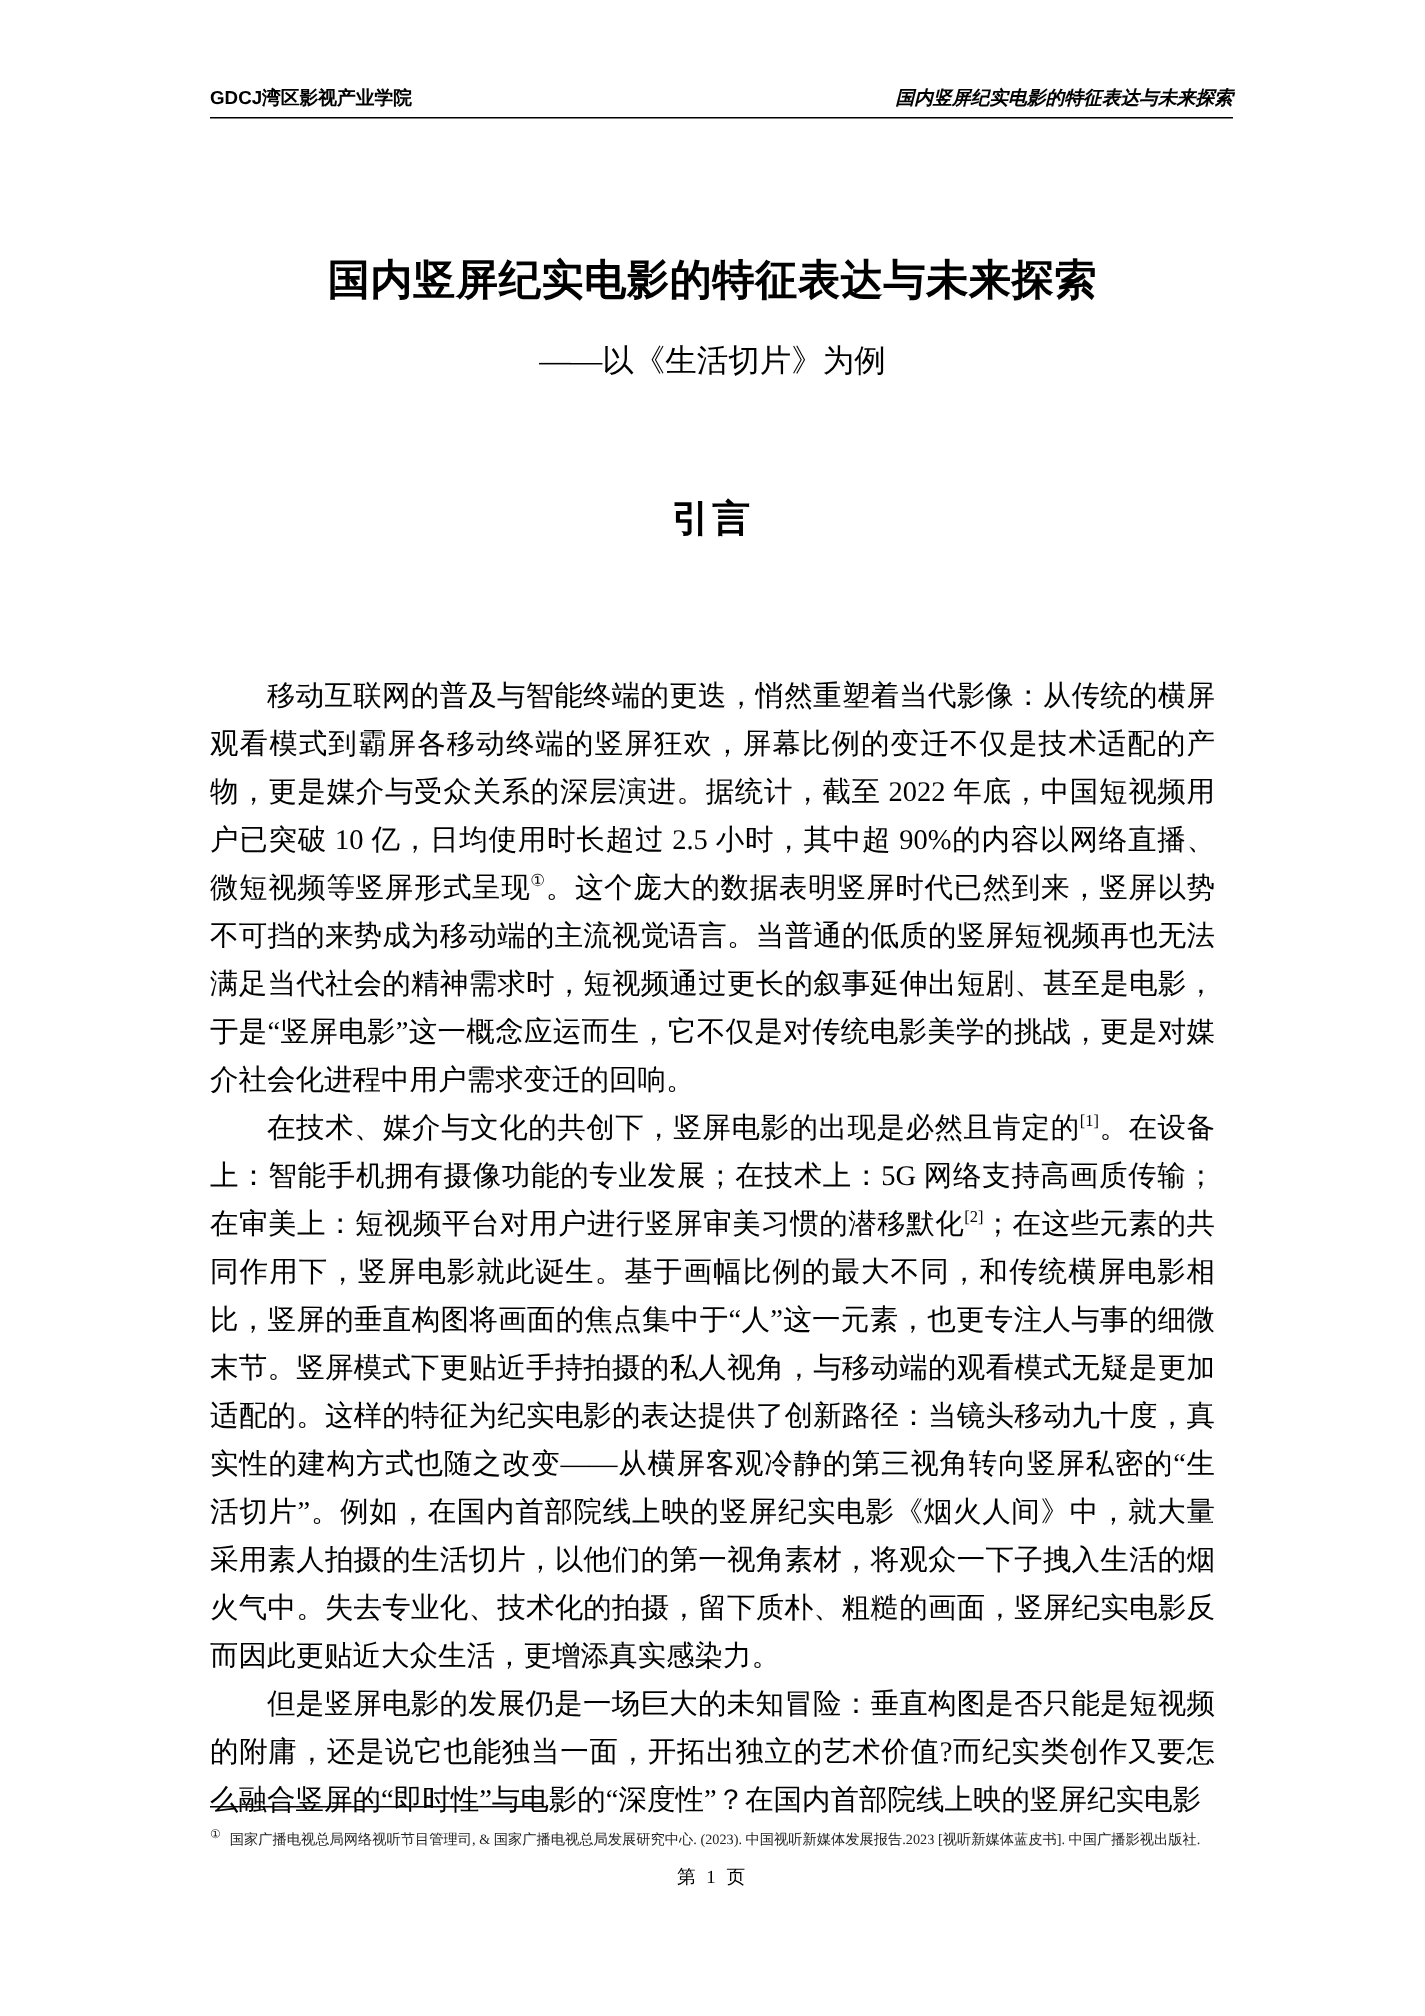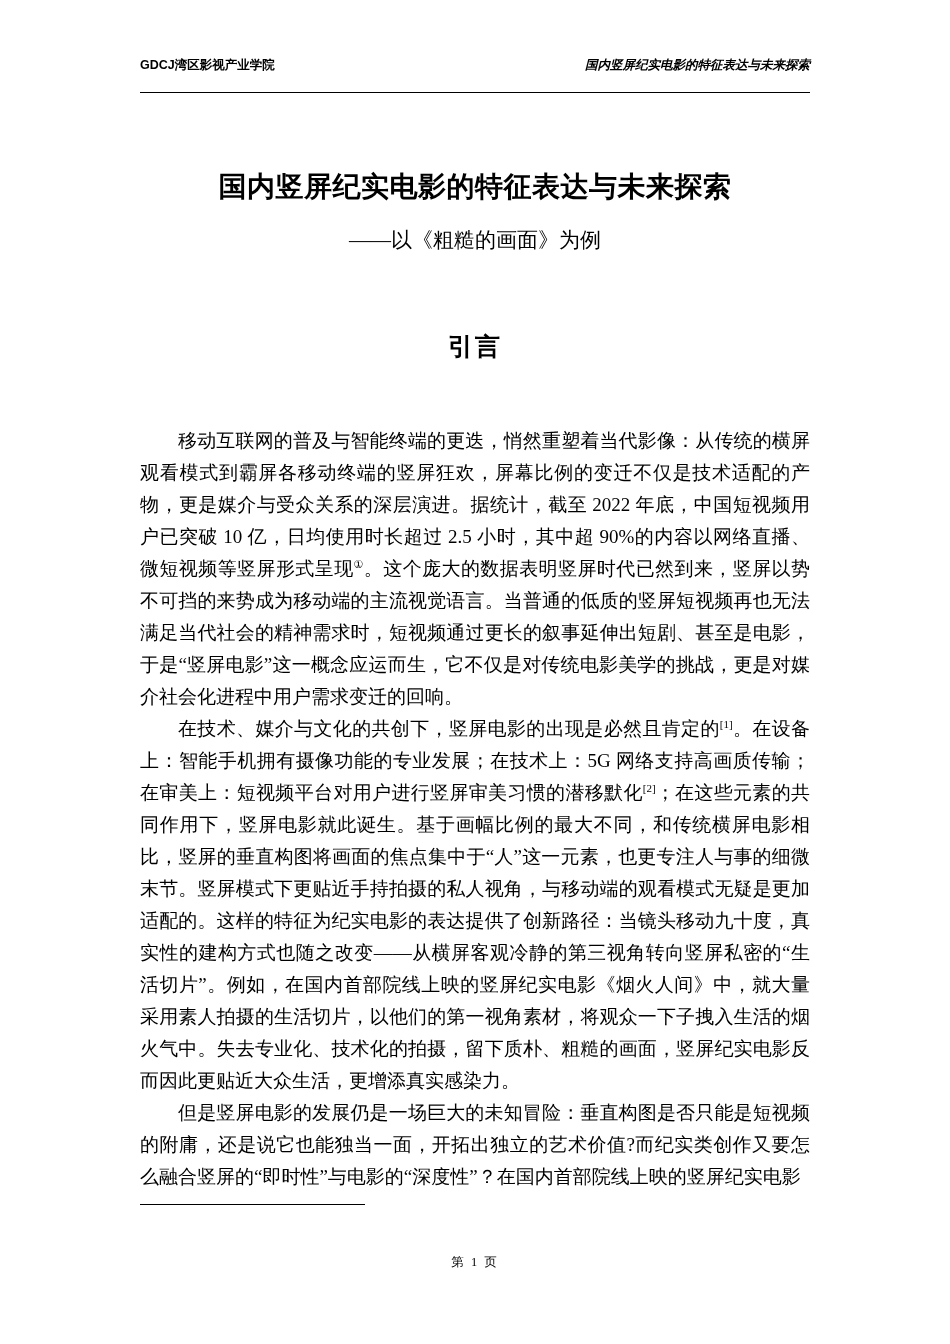--- a/index.html
+++ b/index.html
@@ -11,29 +11,29 @@
     background: #ffffff;
     color: #000;
     font-family: "Liberation Serif", "DejaVu Serif", serif;
     overflow: hidden;
     box-sizing: border-box;
   }
   .header {
     position: absolute;
     top: 57px;
     left: 140px;
-    right: 140px;
+    right: 128px;
     display: flex;
     justify-content: space-between;
     align-items: flex-end;
     font-family: "Liberation Sans", "DejaVu Sans", sans-serif;
     font-size: 12.5px;
     font-weight: bold;
     border-bottom: 1.5px solid #000;
-    padding-bottom: 18px;
+    padding-bottom: 4px;
   }
   .header .hdr-right {
     font-style: italic;
     font-family: "Liberation Serif", "DejaVu Serif", serif;
   }
   .content {
     position: absolute;
     top: 0;
     left: 140px;
     width: 670px;
@@ -57,21 +57,21 @@
   h3.section-heading {
     margin: 78px 0 18px 0;
     text-align: center;
     font-family: "Liberation Sans", "DejaVu Sans", sans-serif;
     font-size: 25px;
     line-height: 30px;
     font-weight: bold;
     letter-spacing: 2px;
   }
   .body-text {
-    margin-top: 64px;
+    margin-top: 88px;
     font-size: 19px;
     line-height: 32px;
     text-align: justify;
   }
   .body-text p {
     margin: 0;
     text-indent: 2em;
   }
   .body-text sup {
     font-size: 11px;
@@ -96,45 +96,48 @@
   }
   .footnote sup {
     font-size: 8px;
     vertical-align: super;
     margin-right: 6px;
   }
   .page-number {
     position: absolute;
     left: 0;
     right: 0;
-    bottom: 73px;
+    bottom: 84px;
     text-align: center;
     font-size: 12.5px;
     letter-spacing: 2px;
   }
 </style>
 </head>
 <body>
 
 <div class="page">
 
   <div class="header">
     <span class="hdr-left">GDCJ湾区影视产业学院</span>
     <span class="hdr-right">国内竖屏纪实电影的特征表达与未来探索</span>
   </div>
 
   <div class="content">
     <h1 class="doc-title">国内竖屏纪实电影的特征表达与未来探索</h1>
-    <h2 class="doc-subtitle">——以《粗糙的画面》为例</h2>
+    <h2 class="doc-subtitle">——以《生活切片》为例</h2>
     <h3 class="section-heading">引言</h3>
     <div class="body-text" id="body-paragraphs">
         <p>移动互联网的普及与智能终端的更迭，悄然重塑着当代影像：从传统的横屏观看模式到霸屏各移动终端的竖屏狂欢，屏幕比例的变迁不仅是技术适配的产物，更是媒介与受众关系的深层演进。据统计，截至 2022 年底，中国短视频用户已突破 10 亿，日均使用时长超过 2.5 小时，其中超 90%的内容以网络直播、微短视频等竖屏形式呈现<sup>①</sup>。这个庞大的数据表明竖屏时代已然到来，竖屏以势不可挡的来势成为移动端的主流视觉语言。当普通的低质的竖屏短视频再也无法满足当代社会的精神需求时，短视频通过更长的叙事延伸出短剧、甚至是电影，于是“竖屏电影”这一概念应运而生，它不仅是对传统电影美学的挑战，更是对媒介社会化进程中用户需求变迁的回响。</p>
         <p>在技术、媒介与文化的共创下，竖屏电影的出现是必然且肯定的<sup>[1]</sup>。在设备上：智能手机拥有摄像功能的专业发展；在技术上：5G 网络支持高画质传输；在审美上：短视频平台对用户进行竖屏审美习惯的潜移默化<sup>[2]</sup>；在这些元素的共同作用下，竖屏电影就此诞生。基于画幅比例的最大不同，和传统横屏电影相比，竖屏的垂直构图将画面的焦点集中于“人”这一元素，也更专注人与事的细微末节。竖屏模式下更贴近手持拍摄的私人视角，与移动端的观看模式无疑是更加适配的。这样的特征为纪实电影的表达提供了创新路径：当镜头移动九十度，真实性的建构方式也随之改变——从横屏客观冷静的第三视角转向竖屏私密的“生活切片”。例如，在国内首部院线上映的竖屏纪实电影《烟火人间》中，就大量采用素人拍摄的生活切片，以他们的第一视角素材，将观众一下子拽入生活的烟火气中。失去专业化、技术化的拍摄，留下质朴、粗糙的画面，竖屏纪实电影反而因此更贴近大众生活，更增添真实感染力。</p>
         <p>但是竖屏电影的发展仍是一场巨大的未知冒险：垂直构图是否只能是短视频的附庸，还是说它也能独当一面，开拓出独立的艺术价值?而纪实类创作又要怎么融合竖屏的“即时性”与电影的“深度性”？在国内首部院线上映的竖屏纪实电影</p>
       </div>
   </div>
 
   <div class="footnote-sep"></div>
 
+  <div class="footnote">
+    <sup>①</sup><span>国家广播电视总局网络视听节目管理司, &amp; 国家广播电视总局发展研究中心. (2023). 中国视听新媒体发展报告.2023 [视听新媒体蓝皮书]. 中国广播影视出版社.</span>
+  </div>
 
   <div class="page-number">第 1 页</div>
 
 </div>
 
 </body></html>

